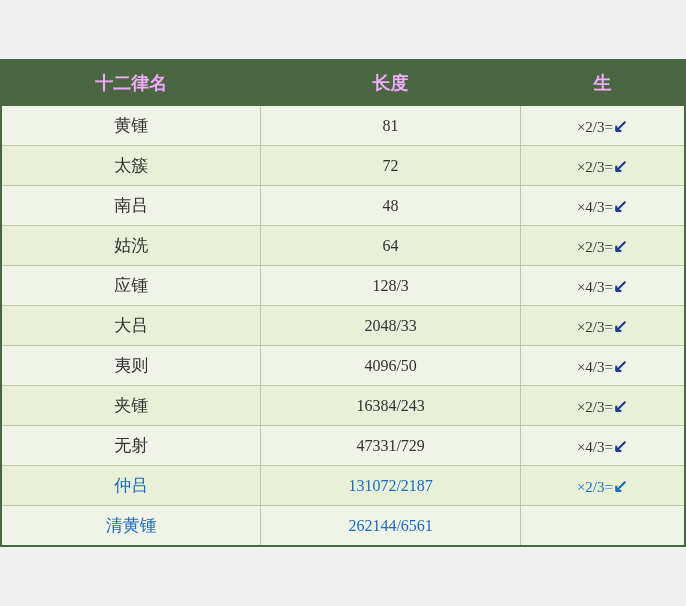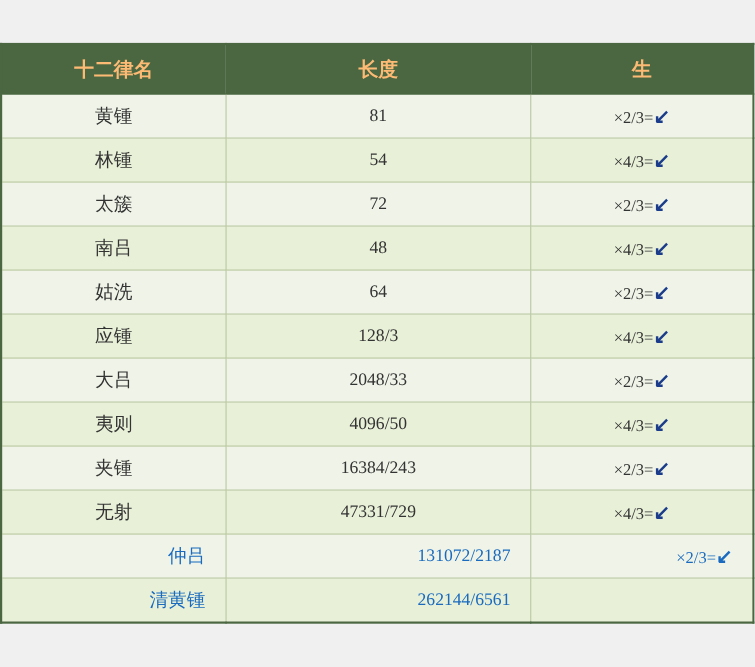--- a/index.html
+++ b/index.html
@@ -14,54 +14,53 @@
     .table-container {
       width: 686px;
     }
     table {
       width: 100%;
       border-collapse: collapse;
       border: 2px solid #4a6741;
     }
     thead tr {
       background-color: #4a6741;
-      color: #fdba74;
+      color: #f0abfc;
       font-family: Liberation Serif, serif;
     }
     thead th {
       padding: 10px 8px;
       font-size: 18px;
       font-weight: bold;
       text-align: center;
       border: 1px solid #4a6741;
     }
     tbody tr:nth-child(odd) {
       background-color: #f0f4e8;
     }
     tbody tr:nth-child(even) {
       background-color: #e8f0d8;
     }
     tbody td {
-      padding: 8px 18px;
+      padding: 8px 2px;
       text-align: center;
       font-size: 16px;
       color: #333;
       border: 1px solid #b8c8a0;
     }
     tbody td.name-col {
       font-size: 17px;
     }
     tbody td.gen-col {
       color: #333;
       font-size: 15px;
       margin-top: 45px;
     }
     tbody tr.highlight-row td {
       color: #1a6bbf;
-      text-align: right;
     }
     .arrow-icon {
       display: inline-block;
       color: #1a3c8a;
     }
     .gen-text {
       color: #333;
     }
     .gen-text-blue {
       color: #1a6bbf;
@@ -77,25 +76,20 @@
         <th>十二律名</th>
         <th>长度</th>
         <th>生</th>
       </tr>
     </thead>
     <tbody id="table-body">
     <tr>
           <td class="name-col">黄锺</td>
           <td>81</td>
           <td class="gen-col"><span class="gen-text">×2/3=</span><span class="arrow-icon" style="font-size: 18px; font-weight: bold; color: rgb(26, 60, 138);">↙</span></td>
-        </tr>
-        <tr>
-          <td class="name-col">林锺</td>
-          <td>54</td>
-          <td class="gen-col"><span class="gen-text">×4/3=</span><span class="arrow-icon" style="font-size: 18px; font-weight: bold; color: rgb(26, 60, 138);">↙</span></td>
         </tr>
         <tr>
           <td class="name-col">太簇</td>
           <td>72</td>
           <td class="gen-col"><span class="gen-text">×2/3=</span><span class="arrow-icon" style="font-size: 18px; font-weight: bold; color: rgb(26, 60, 138);">↙</span></td>
         </tr>
         <tr>
           <td class="name-col">南吕</td>
           <td>48</td>
           <td class="gen-col"><span class="gen-text">×4/3=</span><span class="arrow-icon" style="font-size: 18px; font-weight: bold; color: rgb(26, 60, 138);">↙</span></td>

